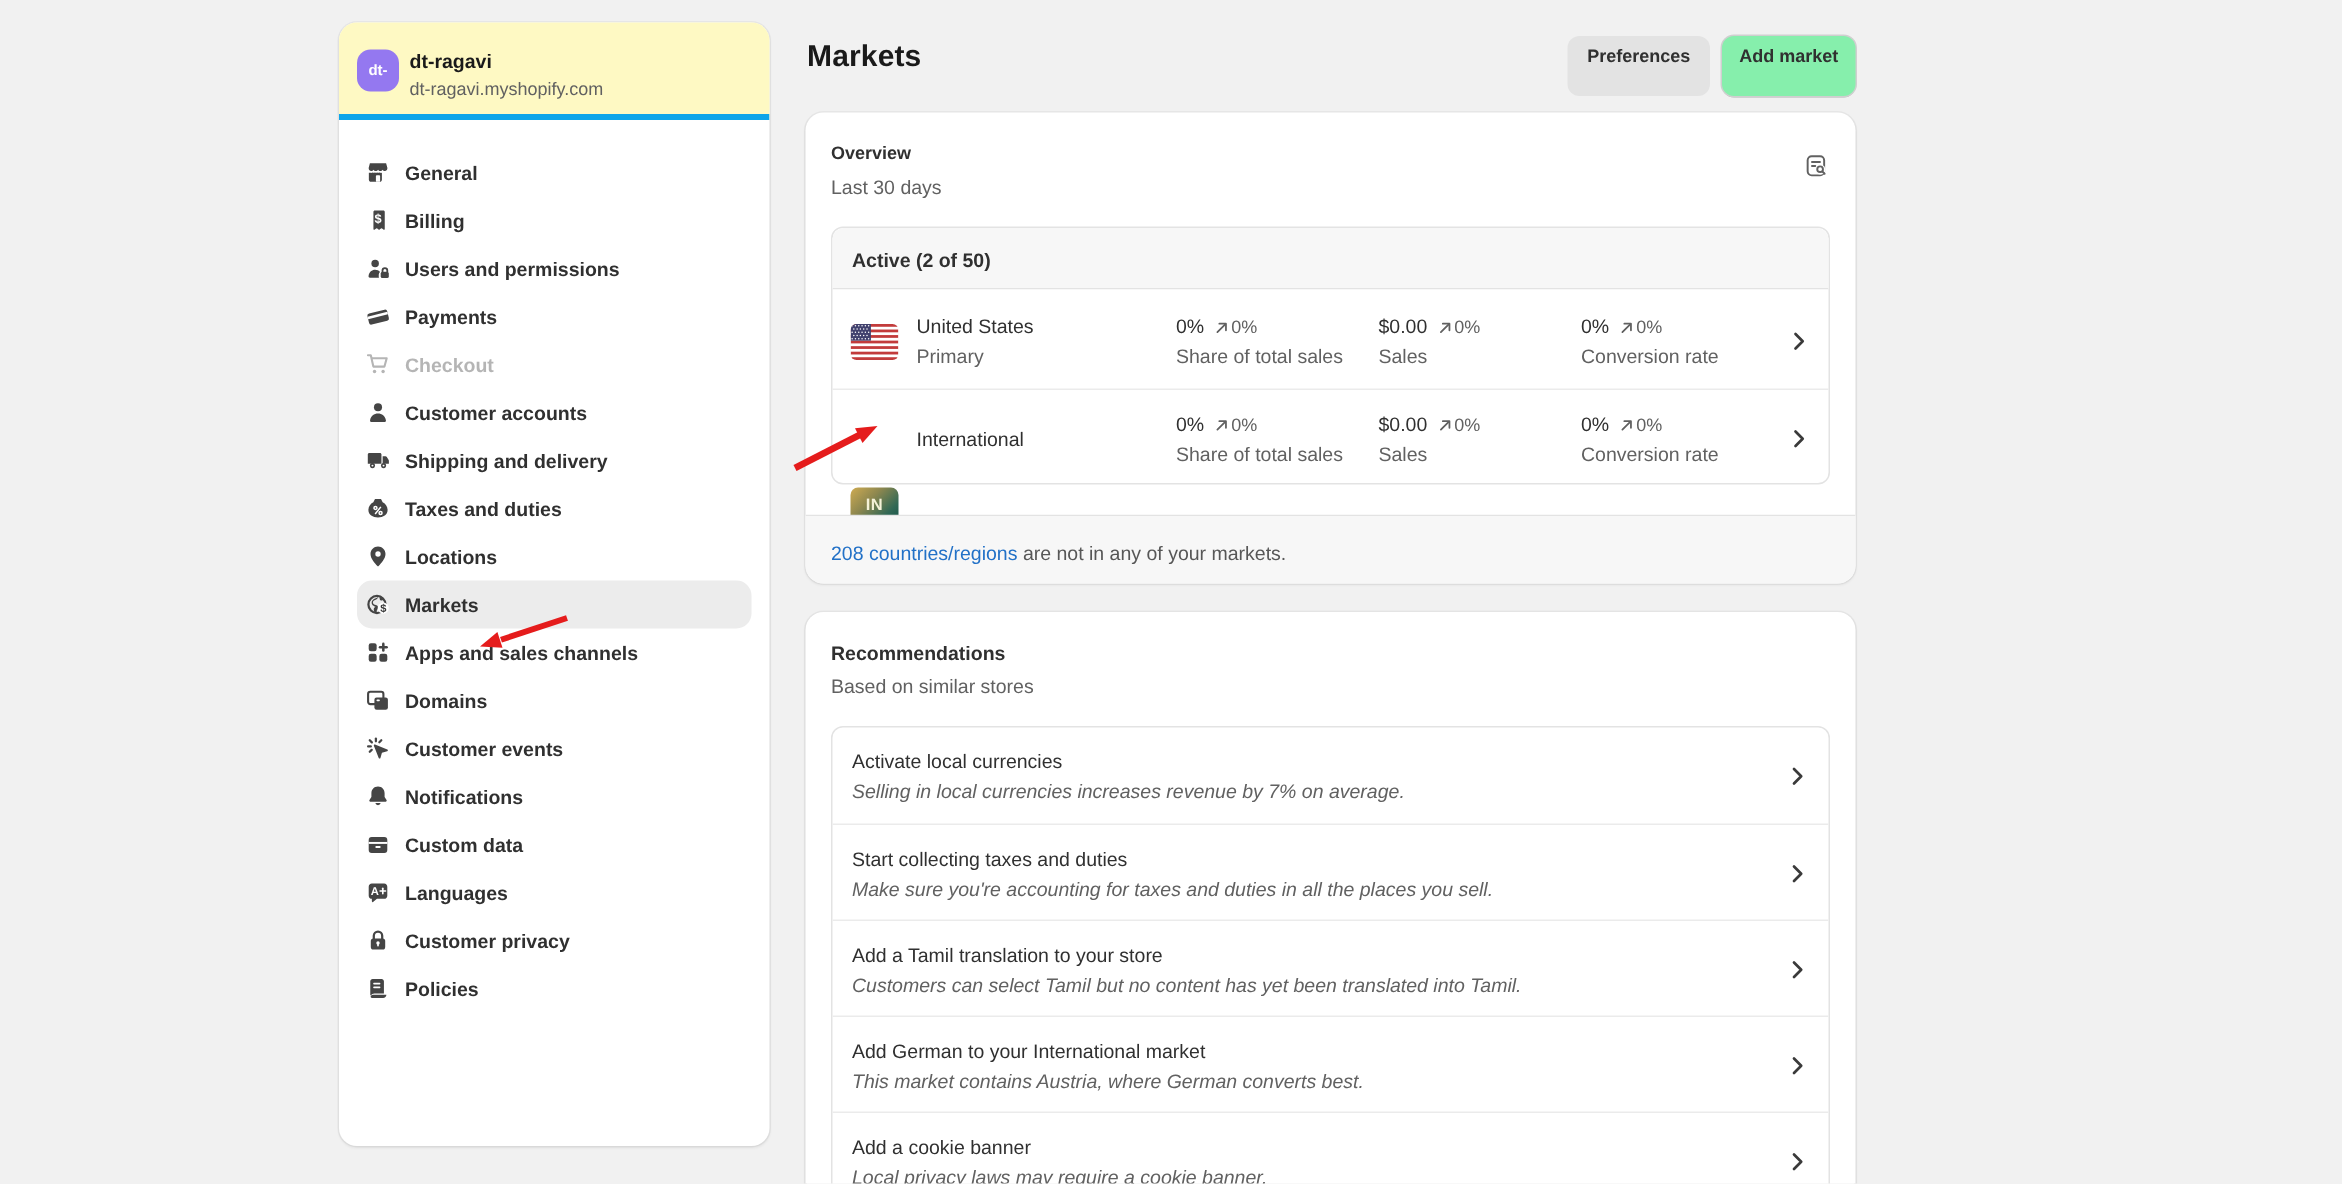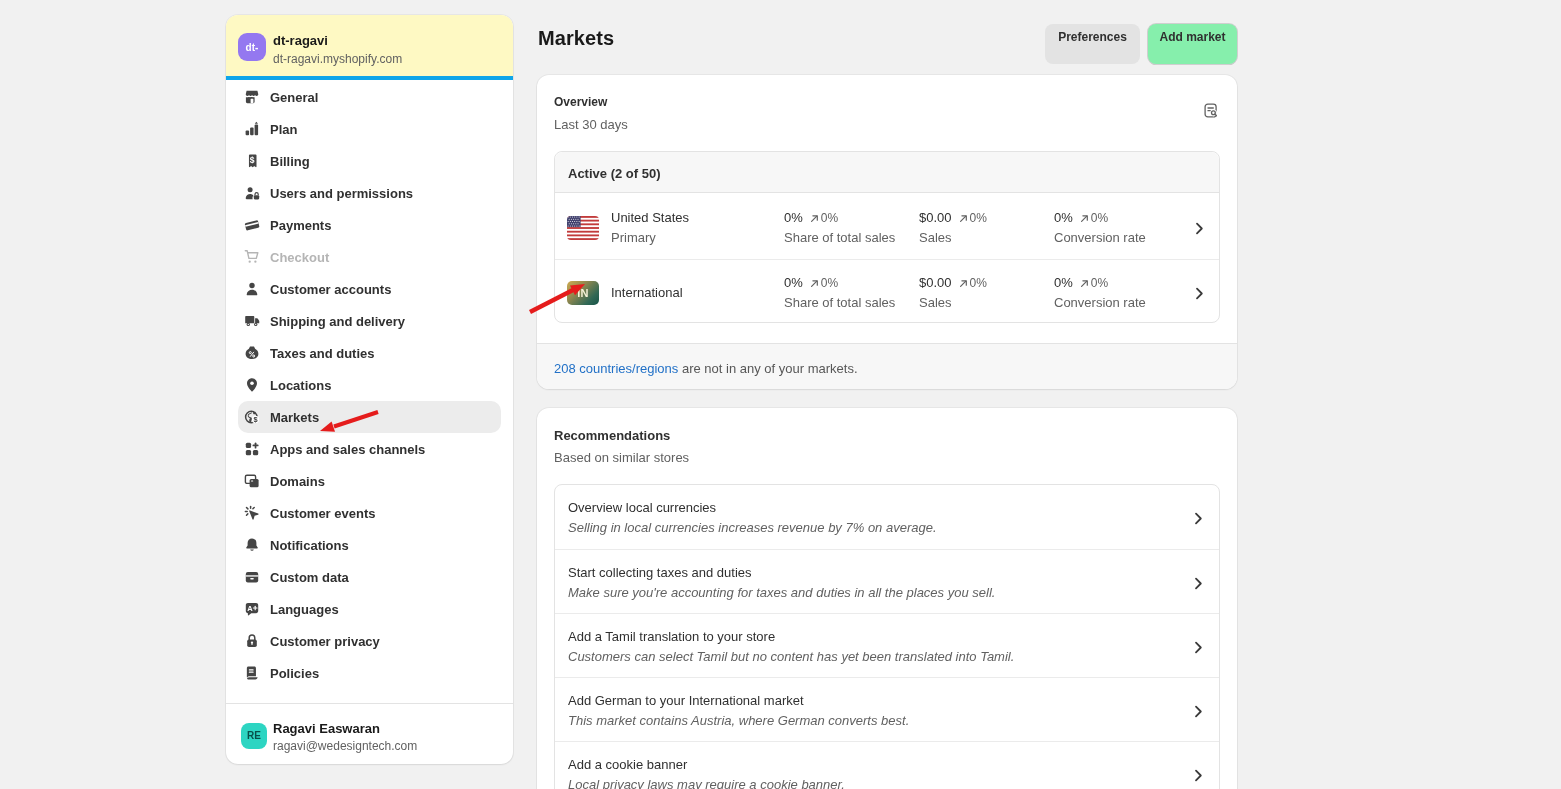--- a/index.html
+++ b/index.html
@@ -20,21 +20,21 @@
   height:65px; background:#fef9c3; border-bottom:4px solid #0ea5e9;
   border-radius:12px 12px 0 0; position:relative;
 }
 #sb-avatar {
   position:absolute; left:12px; top:18px; width:28px; height:28px;
   background:#9478f0; border-radius:9px; color:#fff;
   font-size:10px; font-weight:600; text-align:center; line-height:29px;
 }
 #sb-store { position:absolute; left:47px; top:19px; font-size:13px; font-weight:700; color:#1a1a1a; line-height:14px;}
 #sb-domain { position:absolute; left:47px; top:37px; font-size:12px; color:#616161; line-height:14px;}
-#sb-menu { position:absolute; top:66px; left:0; width:100%; padding-top:0; list-style:none; }
+#sb-menu { position:absolute; top:66px; left:0; width:100%; padding-top:18px; list-style:none; }
 #sb-menu li {
   height:32px; margin:0 12px; padding-left:6px; border-radius:10px;
   display:flex; align-items:center; font-size:13px; font-weight:600; color:#303030;
 }
 #sb-menu li .ic { width:16px; height:16px; margin-right:10px; flex:none; display:flex; align-items:center; justify-content:center;}
 #sb-menu li.active { background:#ececec; }
 #sb-menu li.disabled { color:#b5b5b5; }
 #sb-foot {
   position:absolute; left:0; bottom:0; width:100%; height:61px;
   border-top:1px solid #e3e3e3; border-radius:0 0 12px 12px;
@@ -97,48 +97,40 @@
 .rrow { position:relative; height:64px; }
 .rrow + .rrow { border-top:1px solid #ebebeb; }
 .rrow .t1 { position:absolute; left:13px; top:13px; font-size:13px; color:#303030; line-height:20px;}
 .rrow .t2 { position:absolute; left:13px; top:33px; font-size:13px; color:#616161; line-height:20px;font-style:italic;}
 .rrow .chev2 { position:absolute; right:16px; top:26px; }
 
 .usflag { width:32px; height:24px; border-radius:4px; overflow:hidden; position:relative;
   box-shadow:inset 0 0 0 1px rgba(0,0,0,.08); }
 .inflag { width:32px; height:24px; border-radius:5px;
   background:linear-gradient(135deg,#cfab52 0%, #8d874f 38%, #316855 75%, #175448 100%);
-  color:#f5f2d8; font-size:11px; font-weight:700; text-align:center; line-height:24px; letter-spacing:.3px;}
+  color:#f5f2d8; font-size:11px; font-weight:700; text-align:center; line-height:24px; letter-spacing:.3px;margin-top:44px;}
 .redarrow { position:absolute; z-index:30; }
 </style>
 </head>
 <body>
 
 <div class="card" id="sidebar">
   <div id="sb-head">
     <div id="sb-avatar">dt-</div>
     <div id="sb-store">dt-ragavi</div>
     <div id="sb-domain">dt-ragavi.myshopify.com</div>
   </div>
   <ul id="sb-menu">
     <li><span class="ic">
           <svg width="16" height="16" viewBox="0 0 16 16">
             <path fill="#454545" d="M2.6 1.8h10.8l.85 3.1c.2 1.1-.6 2.1-1.7 2.1-.65 0-1.2-.35-1.5-.9-.3.55-.85.9-1.5.9s-1.2-.35-1.5-.9c-.3.55-.85.9-1.55.9-.65 0-1.2-.35-1.5-.9-.3.55-.85.9-1.5.9-1.1 0-1.9-1-1.7-2.1l.8-3.1z"></path>
             <path fill="#454545" d="M2.9 8.2c.5.1 1 .05 1.5-.15.5.2 1.05.2 1.55 0 .5.2 1.05.2 1.55 0 .5.2 1.05.2 1.55 0 .5.2 1.05.25 1.55.15v4.55c0 .8-.65 1.45-1.45 1.45h-5.8c-.8 0-1.45-.65-1.45-1.45V8.2z"></path>
             <rect x="6.6" y="9.8" width="2.8" height="4.4" rx=".6" fill="#fff"></rect>
           </svg>
         </span>General</li>
-    <li><span class="ic">
-          <svg width="16" height="16" viewBox="0 0 16 16">
-            <rect x="1.6" y="9.6" width="3.5" height="4.6" rx="1" fill="#454545"></rect>
-            <rect x="6.1" y="6.4" width="3.5" height="7.8" rx="1" fill="#454545"></rect>
-            <rect x="10.6" y="3.4" width="3.5" height="10.8" rx="1" fill="#454545"></rect>
-            <path d="M12.35 0.8l1.6 1.9h-3.2z" fill="#454545"></path>
-          </svg>
-        </span>Plan</li>
     <li><span class="ic">
           <svg width="16" height="16" viewBox="0 0 16 16">
             <path fill="#454545" d="M4.4 1.4h7.2c.5 0 .9.4.9.9v11.3c0 .5-.55.75-.9.45l-.9-.75a.6.6 0 0 0-.75 0l-.85.7a.6.6 0 0 1-.75 0l-.85-.7a.6.6 0 0 0-.75 0l-.9.75c-.35.3-.9.05-.9-.45V2.3c0-.5.4-.9.9-.9z"></path>
             <text x="8" y="9.6" font-size="8.5" font-weight="bold" fill="#fff" text-anchor="middle" font-family="Liberation Sans">$</text>
           </svg>
         </span>Billing</li>
     <li><span class="ic">
           <svg width="16" height="16" viewBox="0 0 16 16">
             <circle cx="6.1" cy="4.7" r="2.5" fill="#454545"></circle>
             <path fill="#454545" d="M1.7 13c.4-2.6 2.2-4.1 4.4-4.1 1.3 0 2.5.55 3.3 1.5-.55.5-.9 1.2-.9 2v.9c0 .3.07.6.2.85H2.6c-.55 0-1-.45-.9-1.15z"></path>
@@ -263,25 +255,20 @@
         </span>Customer privacy</li>
     <li><span class="ic">
           <svg width="16" height="16" viewBox="0 0 16 16">
             <path fill="#454545" d="M4.4 1.6h6c.85 0 1.55.7 1.55 1.55v8.2H5.6c-1 0-1.9.55-2.4 1.3l-.35-.4V3.15c0-.85.7-1.55 1.55-1.55z"></path>
             <rect x="4.8" y="4.2" width="4.8" height="1.2" rx="0.5" fill="#fff"></rect>
             <rect x="4.8" y="6.6" width="4.8" height="1.2" rx="0.5" fill="#fff"></rect>
             <path fill="#454545" d="M5.4 12.2h8.2c0 1.2-1 2.2-2.2 2.2H4.1c-.9 0-1.3-.9-.8-1.5.4-.5 1.1-.7 2.1-.7z"></path>
           </svg>
         </span>Policies</li>
   </ul>
-  <div id="sb-foot">
-    <div id="sb-uavatar">RE</div>
-    <div id="sb-uname">Ragavi Easwaran</div>
-    <div id="sb-uemail">ragavi@wedesigntech.com</div>
-  </div>
 </div>
 
 <div id="hd-title">Markets</div>
 <div class="btn" id="btn-pref">Preferences</div>
 <div class="btn" id="btn-add">Add market</div>
 
 <div class="card" id="ov">
   <div id="ov-title">Overview</div>
   <div id="ov-sub">Last 30 days</div>
   <div id="ov-icon"><svg width="15" height="15" viewBox="0 0 15 15" fill="none" stroke="#616161" stroke-width="1.3" stroke-linecap="round" stroke-linejoin="round">
@@ -376,21 +363,21 @@
     </div>
   </div>
   <div id="ov-foot"><a>208 countries/regions</a> are not in any of your markets.</div>
 </div>
 
 <div class="card" id="rec">
   <div id="rec-title">Recommendations</div>
   <div id="rec-sub">Based on similar stores</div>
   <div id="rec-box">
     <div class="rrow">
-      <div class="t1">Overview local currencies</div>
+      <div class="t1">Activate local currencies</div>
       <div class="t2">Selling in local currencies increases revenue by 7% on average.</div>
       <div class="chev2"><svg width="9" height="13" viewBox="0 0 9 13" fill="none" stroke="#3a3a3a" stroke-width="1.8" stroke-linecap="round" stroke-linejoin="round">
             <path d="M2 1.7l4.8 4.8L2 11.3"></path>
           </svg></div>
     </div>
     <div class="rrow">
       <div class="t1">Start collecting taxes and duties</div>
       <div class="t2">Make sure you're accounting for taxes and duties in all the places you sell.</div>
       <div class="chev2"><svg width="9" height="13" viewBox="0 0 9 13" fill="none" stroke="#3a3a3a" stroke-width="1.8" stroke-linecap="round" stroke-linejoin="round">
             <path d="M2 1.7l4.8 4.8L2 11.3"></path>

